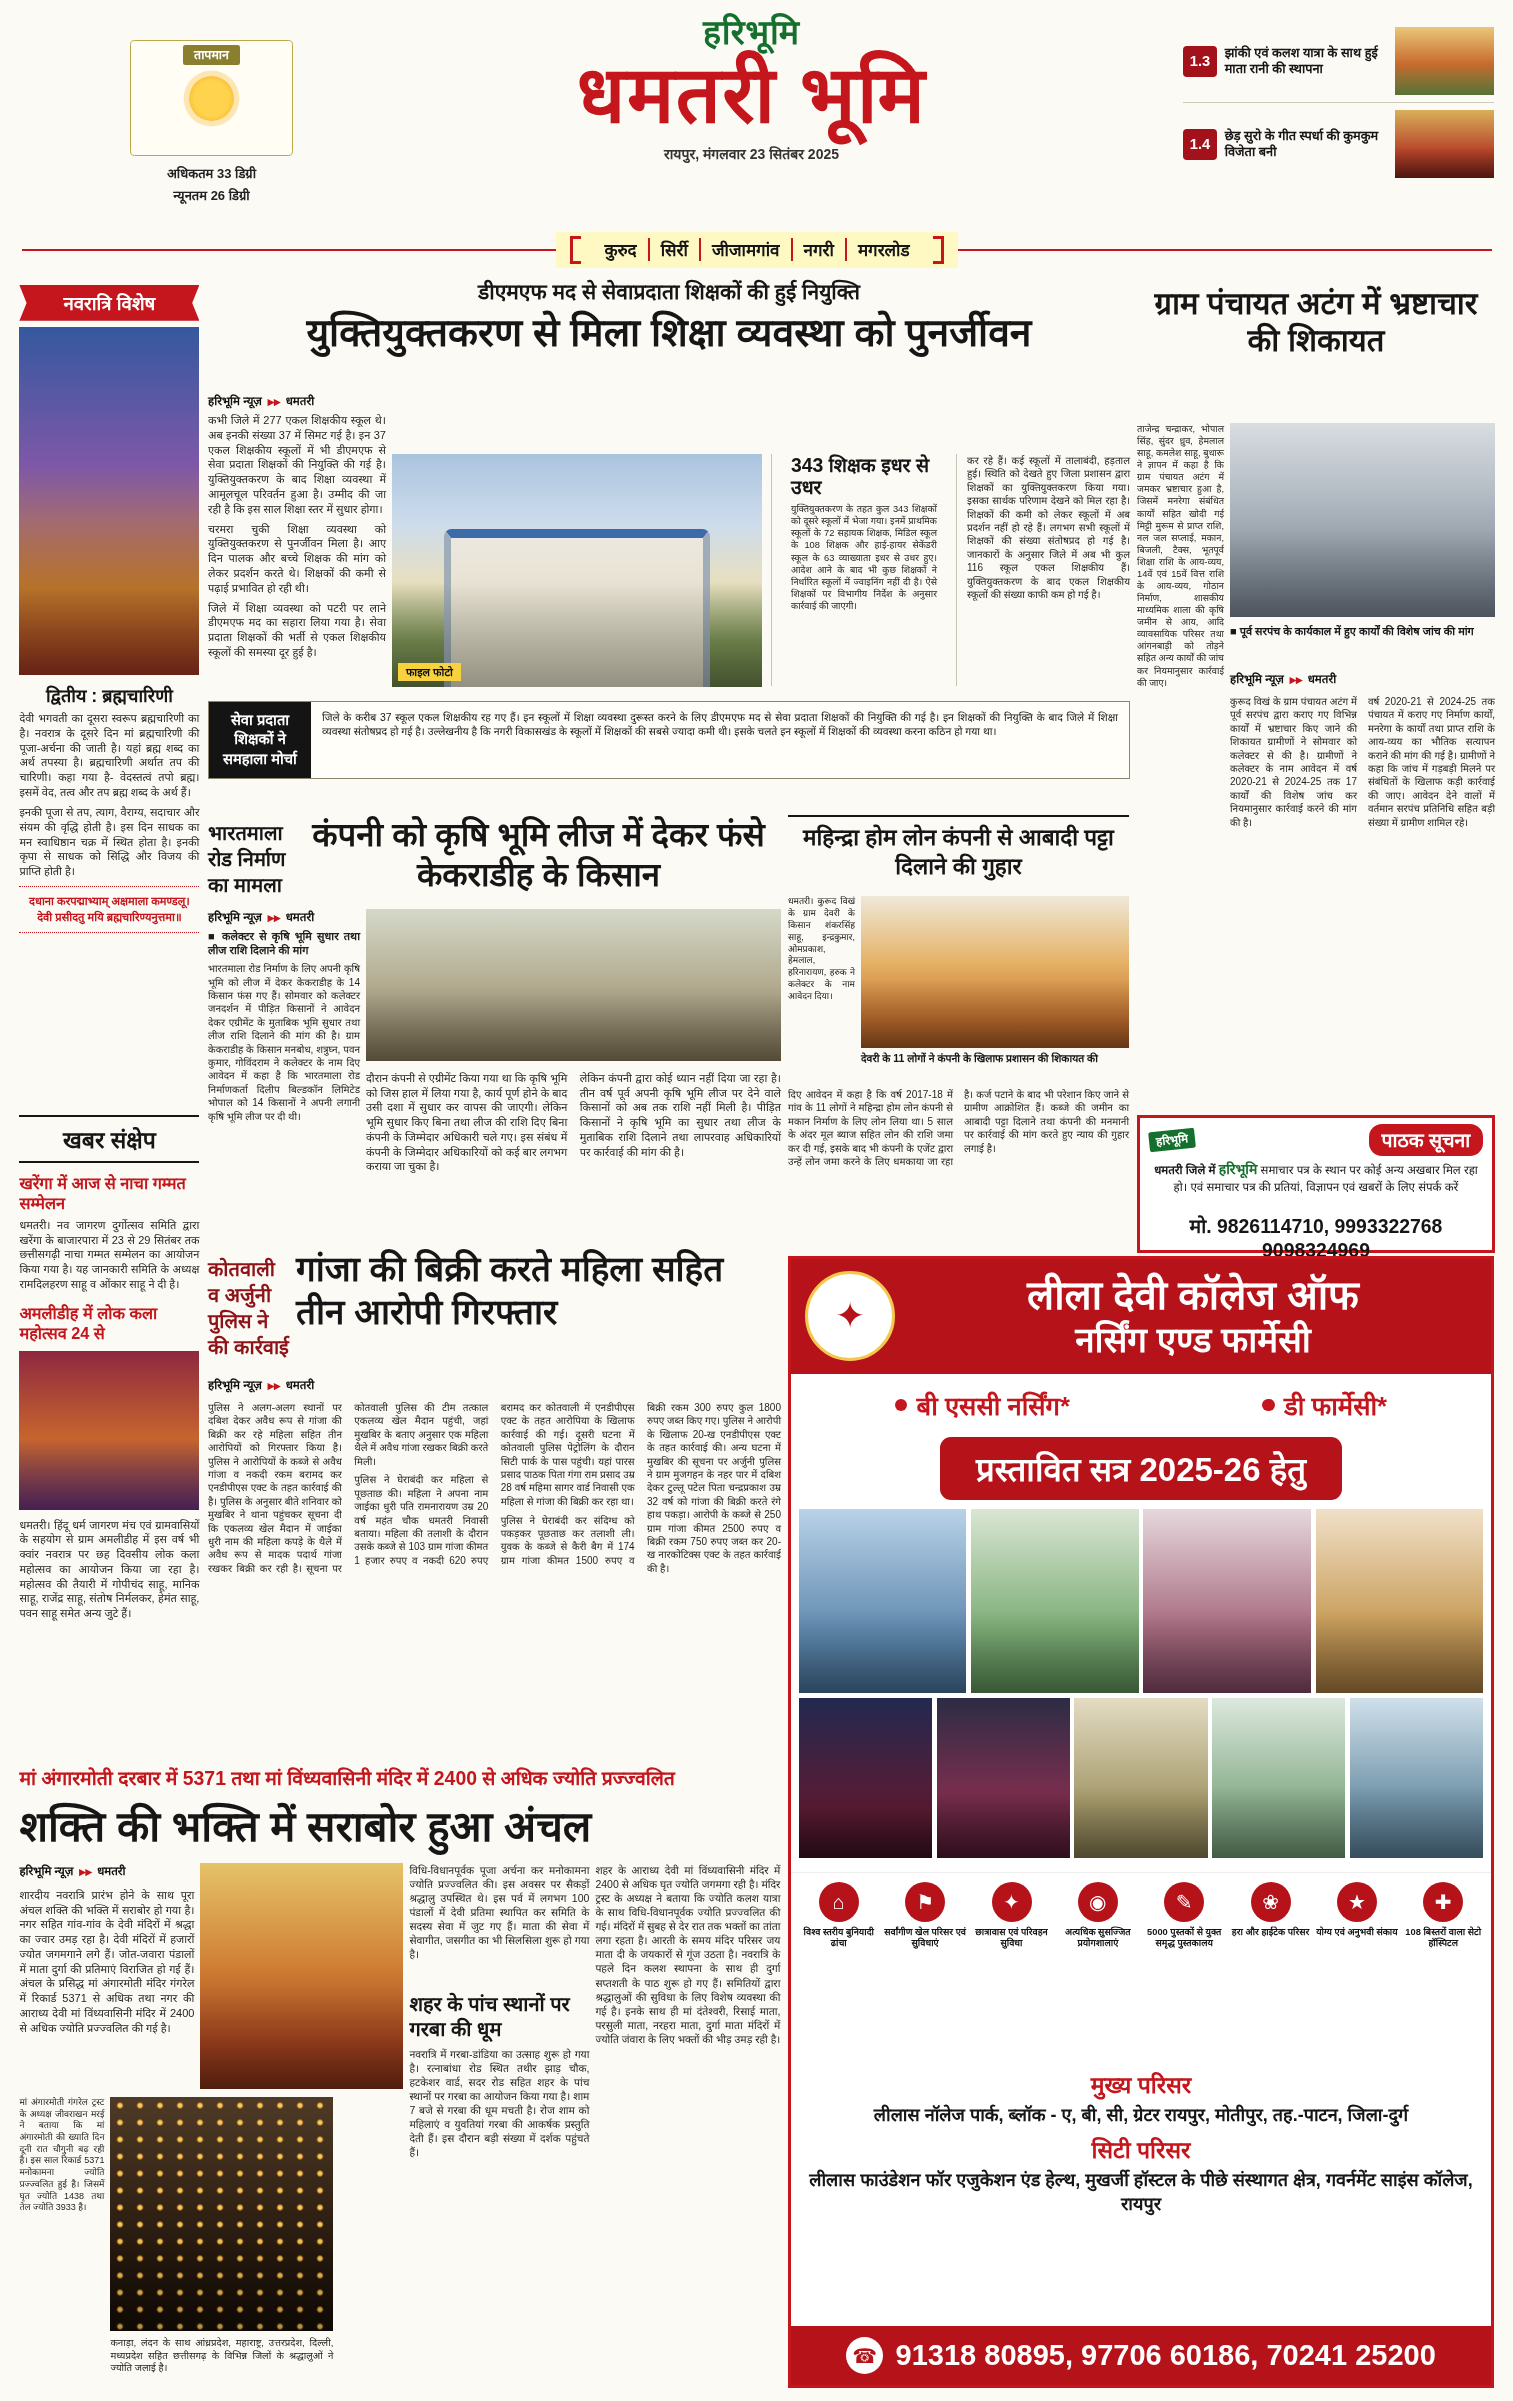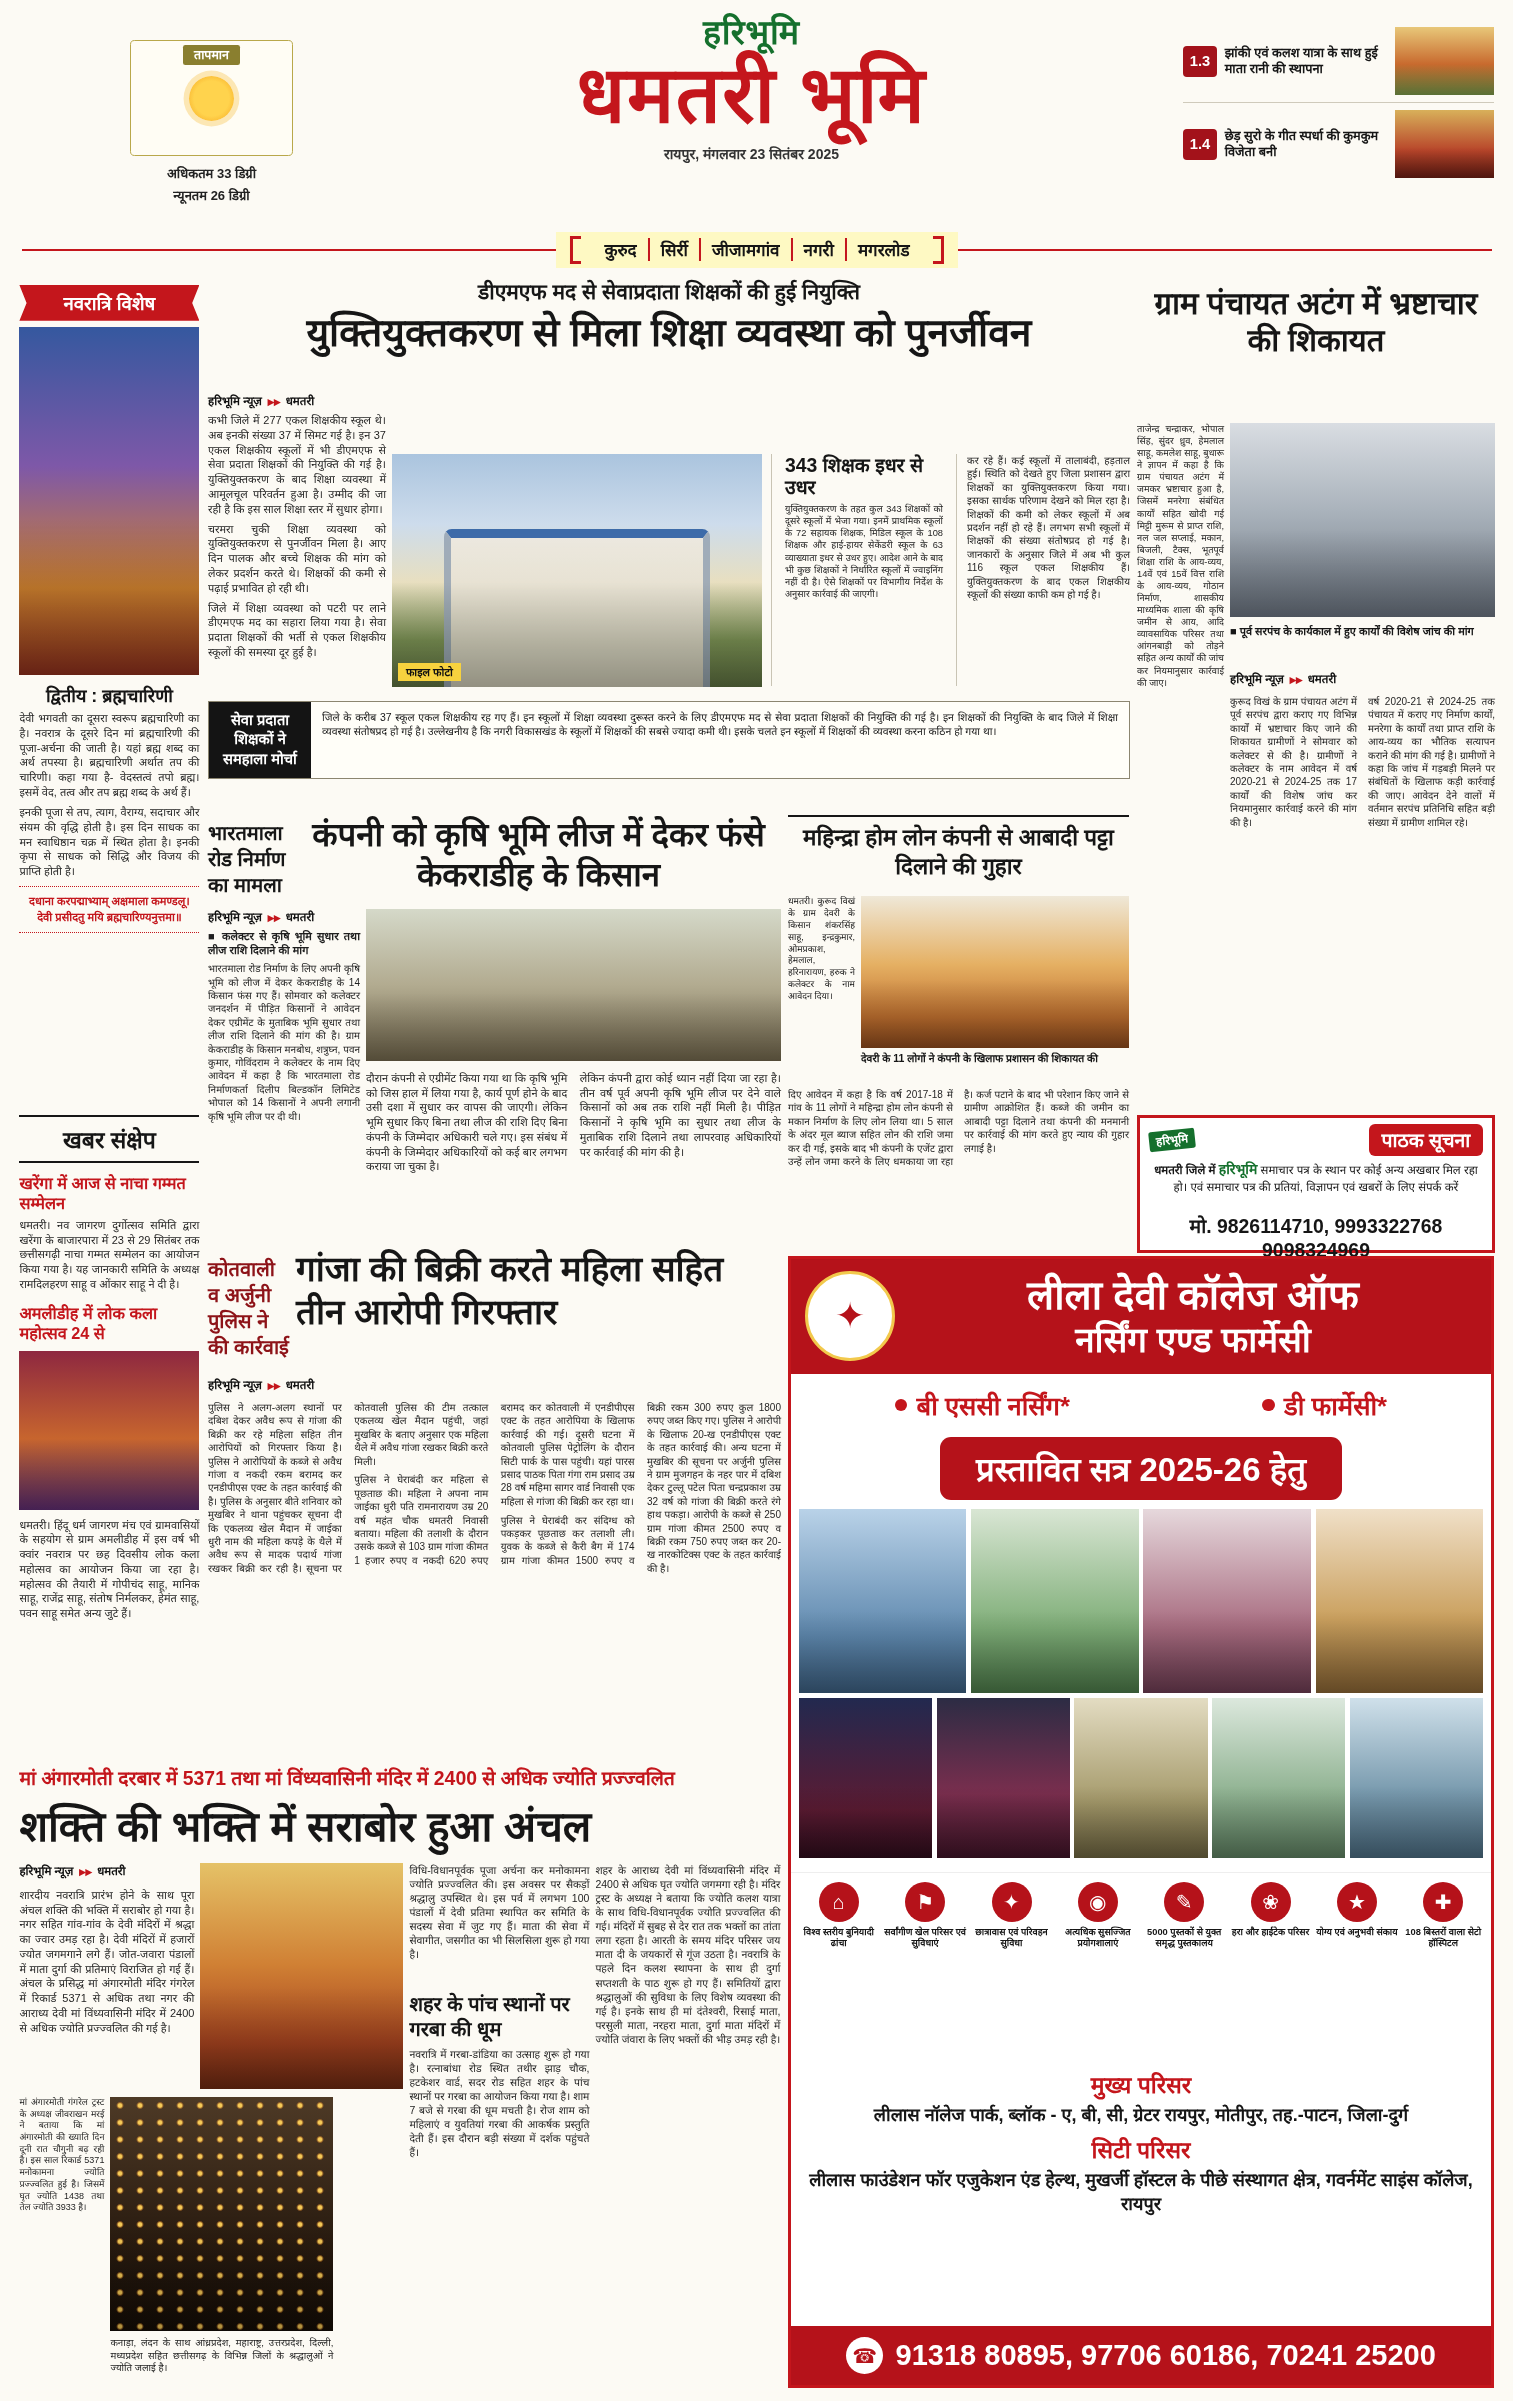--- a/index.html
+++ b/index.html
@@ -77,21 +77,21 @@
 .khabar .photo{width:100%;height:159px;margin:7.7px 0}
 .k-story{margin-bottom:11px}
 
 
 .main-story{left:208px;top:277px;width:922px;height:502px}
 .kicker{font-size:21px;font-weight:bold;text-align:center}
 .main-headline{font-size:39px;font-weight:bold;text-align:center;line-height:1.12;margin-top:6.2px}
 .ms-col1{position:absolute;left:0;top:116px;width:178px;height:302px}
 .ms-photo{position:absolute;left:184px;top:177px;width:370px;height:233px}
 .photo-label{position:absolute;left:6.2px;bottom:6.2px;background:#f7d23e;color:#111;font-weight:bold;font-size:11px;padding:1.5px 7.7px;z-index:2}
-.ms-sub{position:absolute;left:563px;top:177px;width:186px;height:232px;border-left:0.8px solid #c9c4b4;border-right:0.8px solid #c9c4b4;padding:0 13px}
+.ms-sub{position:absolute;left:563px;top:177px;width:186px;height:232px;border-left:0.8px solid #c9c4b4;border-right:0.8px solid #c9c4b4;padding:0 19px}
 .ms-sub-title{font-size:19.4px;font-weight:bold;margin-bottom:4.6px;line-height:1.15}
 .ms-col3{position:absolute;left:759px;top:177px;width:163px;height:232px;font-size:10px}
 .ms-strip{position:absolute;left:0;top:424px;width:922px;border:0.8px solid #8c8670;display:flex;background:#fffef8}
 .ms-strip-label{flex:0 0 102px;background:#141414;color:#fff;font-weight:bold;font-size:14.7px;padding:9.3px 7.7px;text-align:center;line-height:1.3;display:flex;align-items:center}
 .ms-strip-body{flex:1;padding:7.7px 11px;font-size:10.5px;line-height:1.38;text-align:justify}
 
 
 .atang{left:1137px;top:285px;width:358px;height:826px}
 .atang-headline{font-size:31px;font-weight:bold;text-align:center;line-height:1.2}
 .atang-colL{position:absolute;left:0;top:138px;width:87px;height:681px}
@@ -114,21 +114,21 @@
 .mh-headline{font-size:22.5px;font-weight:bold;text-align:center;line-height:1.3;border-top:2.3px solid #161616;padding-top:6.2px}
 .mh-lead{position:absolute;left:0;top:81px;width:67px;height:186px;font-size:9px;line-height:1.32;text-align:justify}
 .mh-photo{position:absolute;left:73px;top:81px;width:268px;height:152px}
 .mh-caption{position:absolute;left:73px;top:237px;width:268px;font-size:10.5px;font-weight:bold;line-height:1.3}
 .mh-body{position:absolute;left:0;top:273px;width:341px;height:155px;column-count:2;column-gap:11px;font-size:10px}
 
 
 .pk{left:1137px;top:1115px;width:358px;height:138px;border:3.1px solid #c4161c;background:#fff;padding:6.2px 9.3px}
 .pk-top{display:flex;justify-content:space-between;align-items:center}
 .pk-logo{background:#15702d;color:#fff;font-weight:bold;font-size:11.6px;padding:2.3px 7px;border-radius:2.3px;transform:rotate(-6deg)}
-.pk-title{background:#c4161c;color:#fff;font-weight:bold;font-size:19.4px;padding:2.3px 12.4px;border-radius:6px}
+.pk-title{background:#c4161c;color:#fff;font-weight:bold;font-size:19.4px;padding:2.3px 12.4px;border-radius:13px}
 .pk-text{font-size:11.6px;line-height:1.35;margin-top:3.9px;text-align:center}
 .pk-text .brand-inline{color:#15702d;font-weight:bold;font-size:14px}
 .pk-text .bold{font-weight:bold}
 .pk-phones{font-size:19.4px;font-weight:bold;text-align:center;margin-top:20px;line-height:1.25}
 
 
 .gj{left:208px;top:1248px;width:573px;height:507px}
 .gj-tag{position:absolute;left:0;top:7.7px;width:81px;font-size:20px;font-weight:bold;color:#8d1318;line-height:1.3}
 .gj-headline{position:absolute;left:88px;top:0;width:485px;font-size:35px;font-weight:bold;line-height:1.22;text-align:left}
 .gj-byline{position:absolute;left:0;top:129px}

